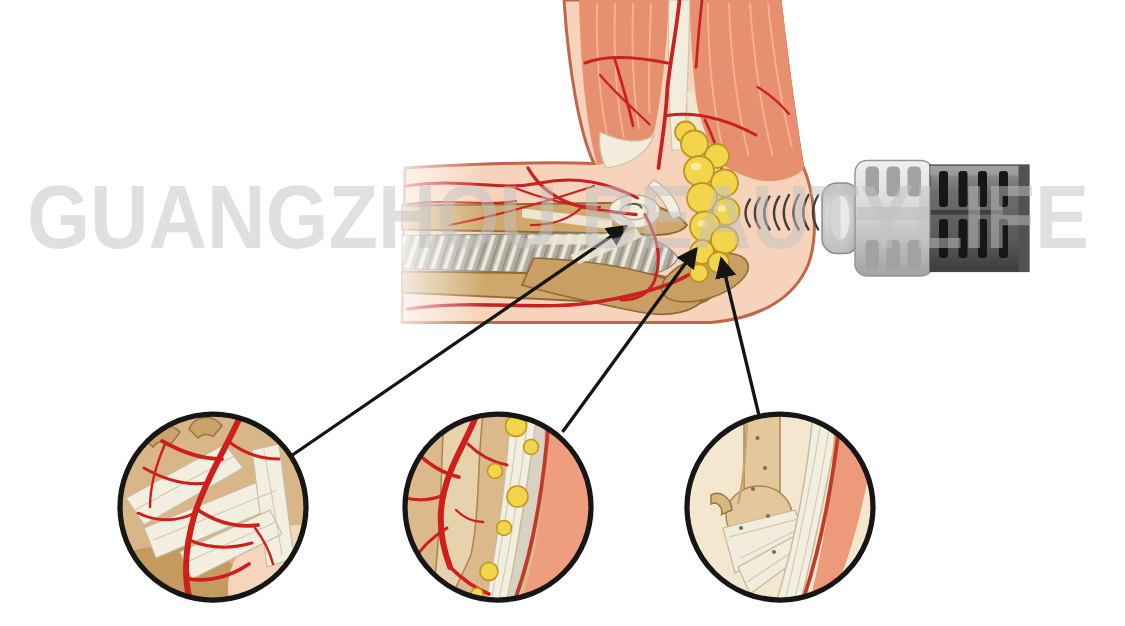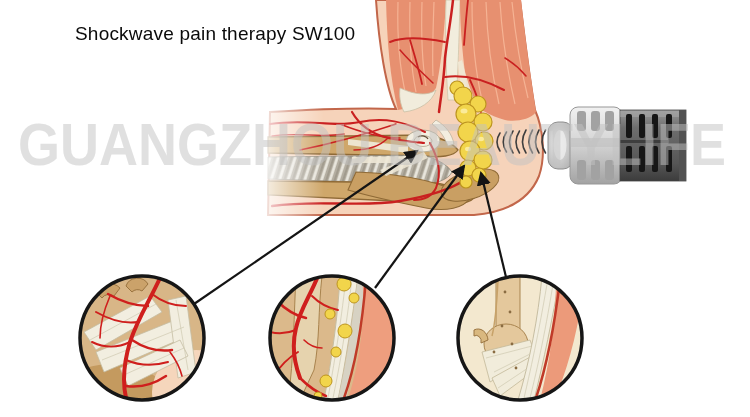--- a/index.html
+++ b/index.html
@@ -17,21 +17,20 @@
     transform:scaleX(0.9);transform-origin:left top;z-index:30;
     pointer-events:none;user-select:none;
   }
   svg.art{position:absolute;left:0;top:0;z-index:10;}
 </style>
 </head>
 <body>
 
 <div class="stage">
 
-  <div class="title">Shockwave pain therapy SW100</div>
 
   <svg class="art" width="750" height="417" viewBox="0 0 750 417">
     <defs>
       <linearGradient id="fadeL" x1="0" y1="0" x2="1" y2="0">
         <stop offset="0" stop-color="#ffffff" stop-opacity="1"></stop>
         <stop offset="1" stop-color="#ffffff" stop-opacity="0"></stop>
       </linearGradient>
       <linearGradient id="devBody" x1="0" y1="0" x2="0" y2="1">
         <stop offset="0" stop-color="#9a9a9a"></stop>
         <stop offset="0.25" stop-color="#6e6e6e"></stop>

